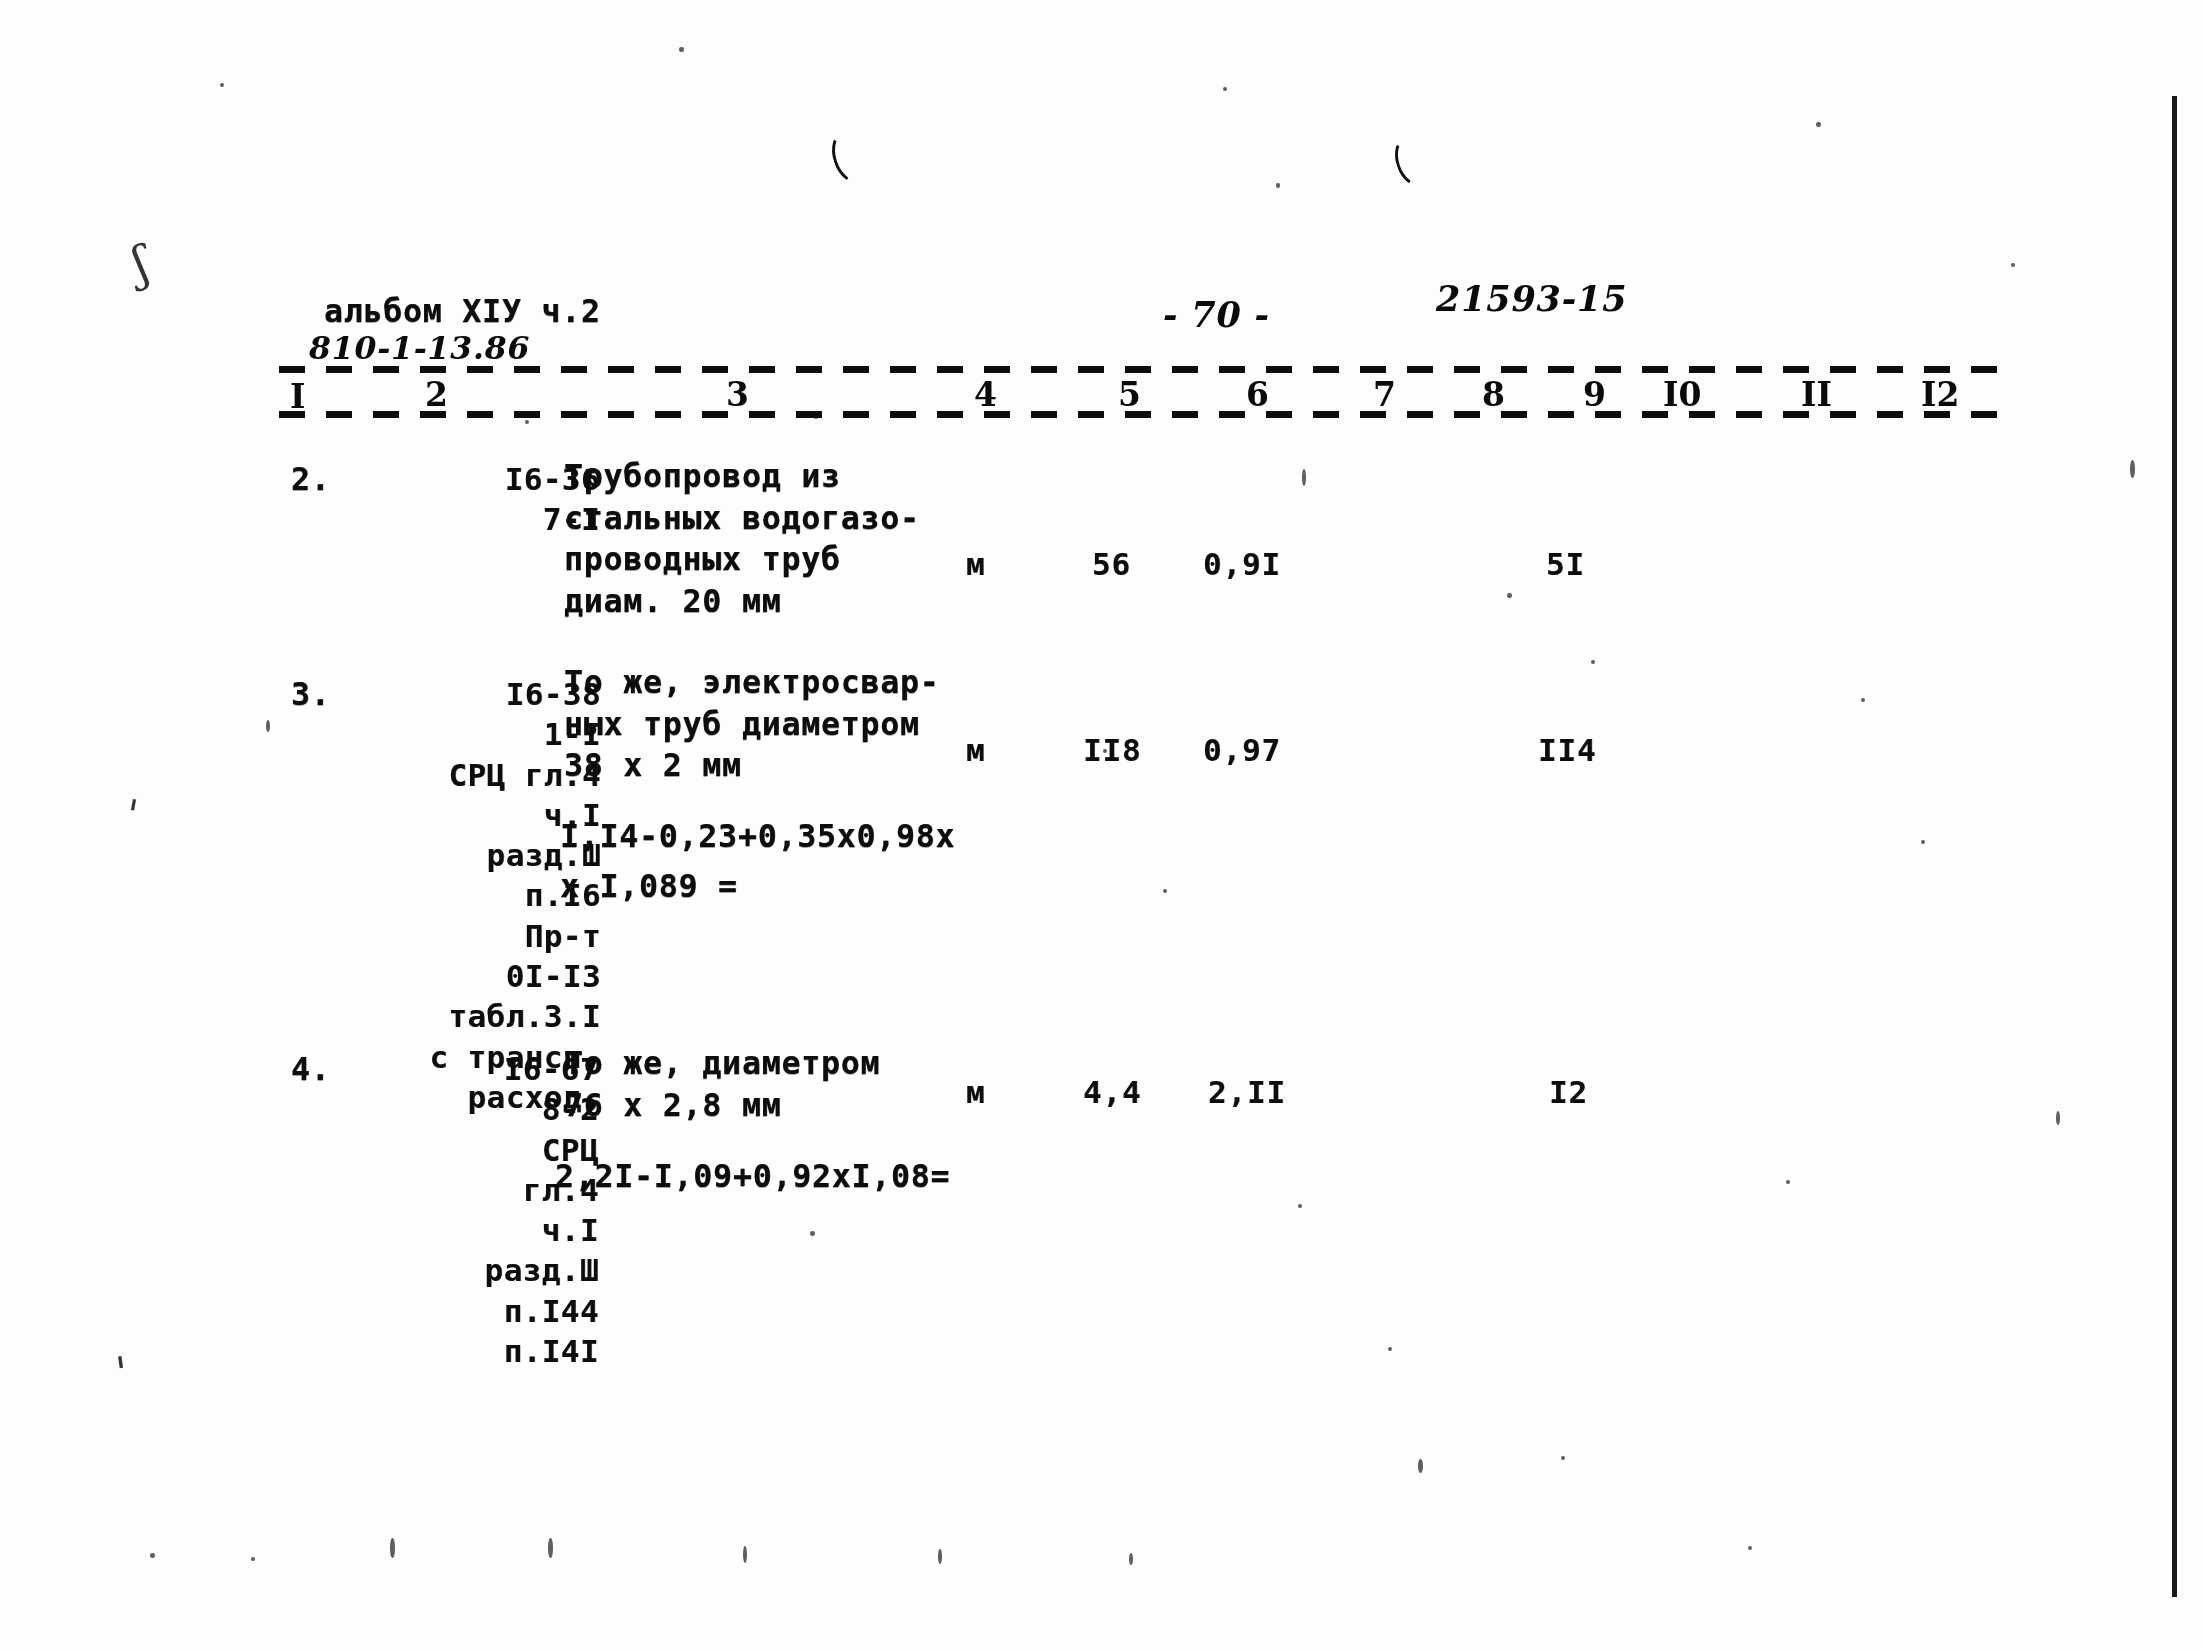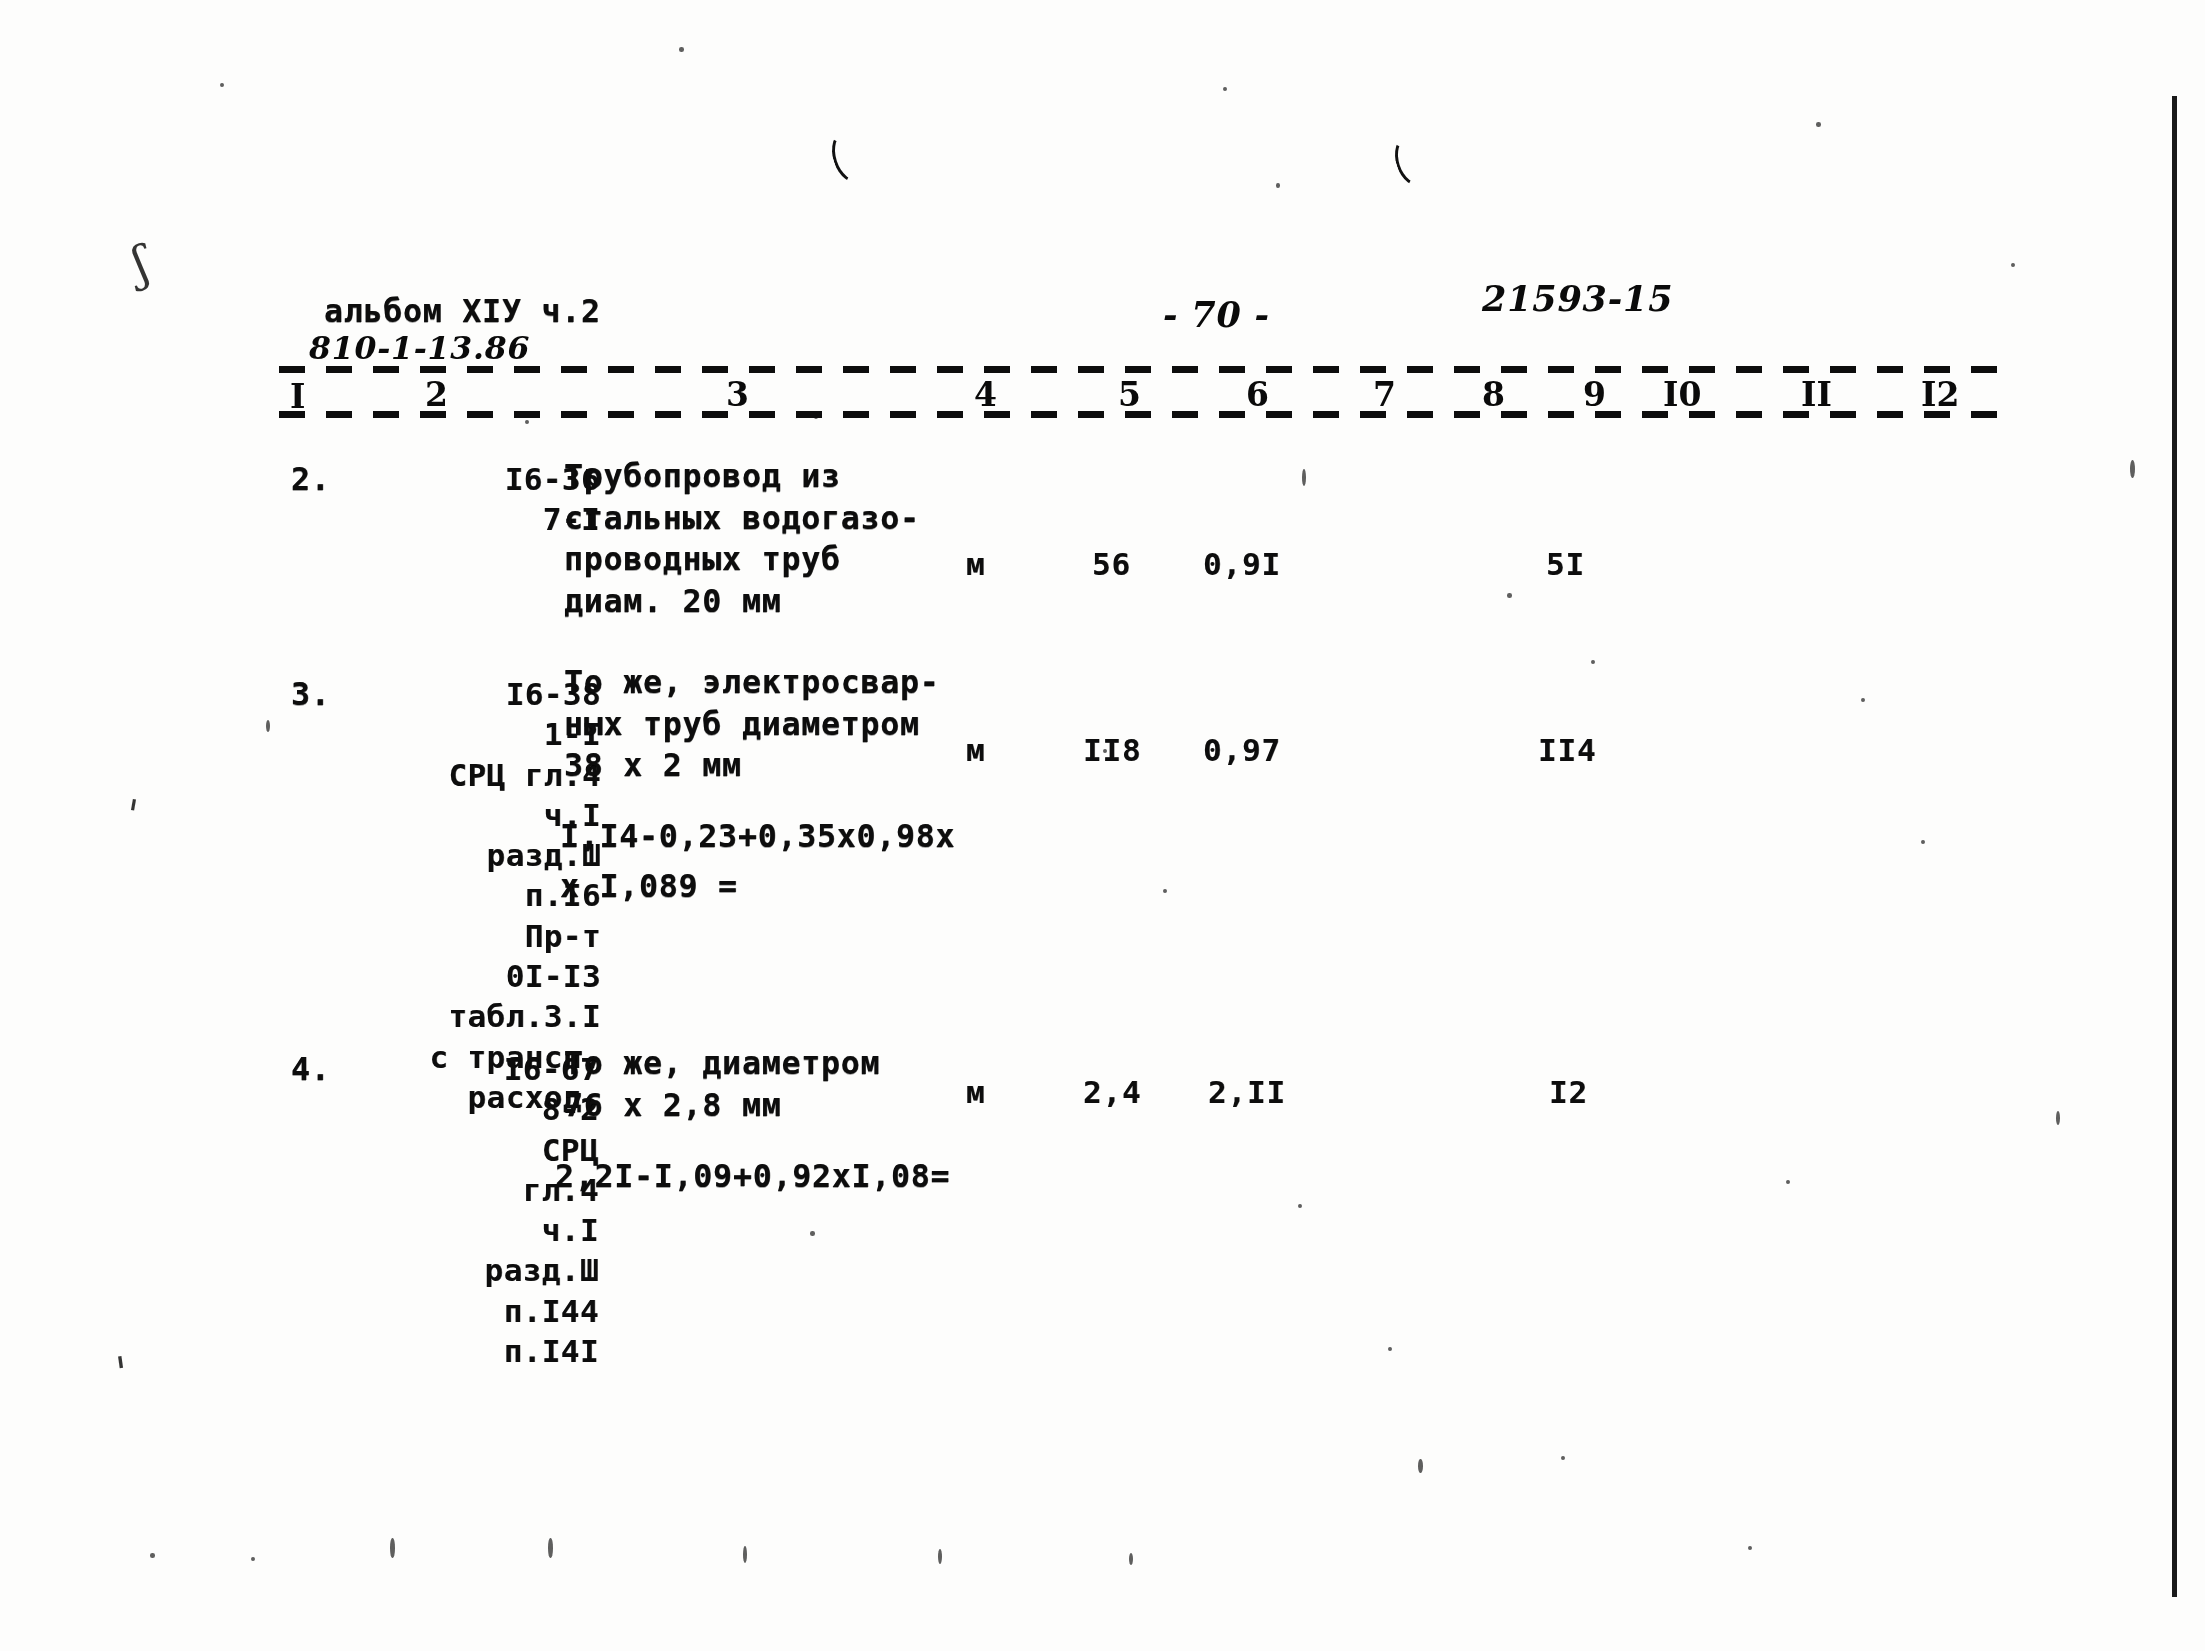--- a/index.html
+++ b/index.html
@@ -160,21 +160,21 @@
   <div class="speck" style="left:1129px; top:1553px; width:3.8px; height:12px;"></div>
   <div class="speck" style="left:525px; top:420px; width:3.8px; height:3.8px;"></div>
   <div class="speck" style="left:814px; top:415px; width:3.8px; height:3.8px;"></div>
 
   <div class="typed t42" style="left:324px; top:291px;">альбом ХIУ ч.2</div>
 
   <div class="hand" style="left:309px; top:329px; font-size:31.5px;">810-1-13.86</div>
 
   <div class="hand" style="left:1163px; top:294px; font-size:35px;">- 70 -</div>
 
-  <div class="hand" style="left:1482px; top:278px; font-size:35px;font-style:italic;">21593-15</div>
+  <div class="hand" style="left:1436px; top:278px; font-size:35px;font-style:italic;">21593-15</div>
 
   <div class="rule" style="left:279px; top:366px; width:1726px;"></div>
 
   <div class="col-num" style="left:290px; top:377px;">I</div>
   <div class="col-num" style="left:425px; top:375px;">2</div>
   <div class="col-num" style="left:726px; top:375px;">3</div>
   <div class="col-num" style="left:974px; top:375px;">4</div>
   <div class="col-num" style="left:1118px; top:375px;">5</div>
   <div class="col-num" style="left:1246px; top:375px;">6</div>
   <div class="col-num" style="left:1373px; top:375px;">7</div>
@@ -230,20 +230,20 @@
 8-2
 СРЦ
 гл.4
 ч.I
 разд.Ш
 п.I44
 п.I4I</div>
     <div class="typed t42" style="left:564px; top:1043px;">То же, диаметром
 76 х 2,8 мм</div>
     <div class="num-cell" style="left:966px; top:1074px;">м</div>
-    <div class="num-cell" style="left:1083px; top:1074px;">2,4</div>
+    <div class="num-cell" style="left:1083px; top:1074px;">4,4</div>
     <div class="num-cell" style="left:1208px; top:1074px;">2,II</div>
     <div class="num-cell" style="left:1549px; top:1074px;">I2</div>
     <div class="typed t42" style="left:555px; top:1156px;">2,2I-I,09+0,92хI,08=</div>
   </div>
 
 </div>
 
 
 </body></html>

